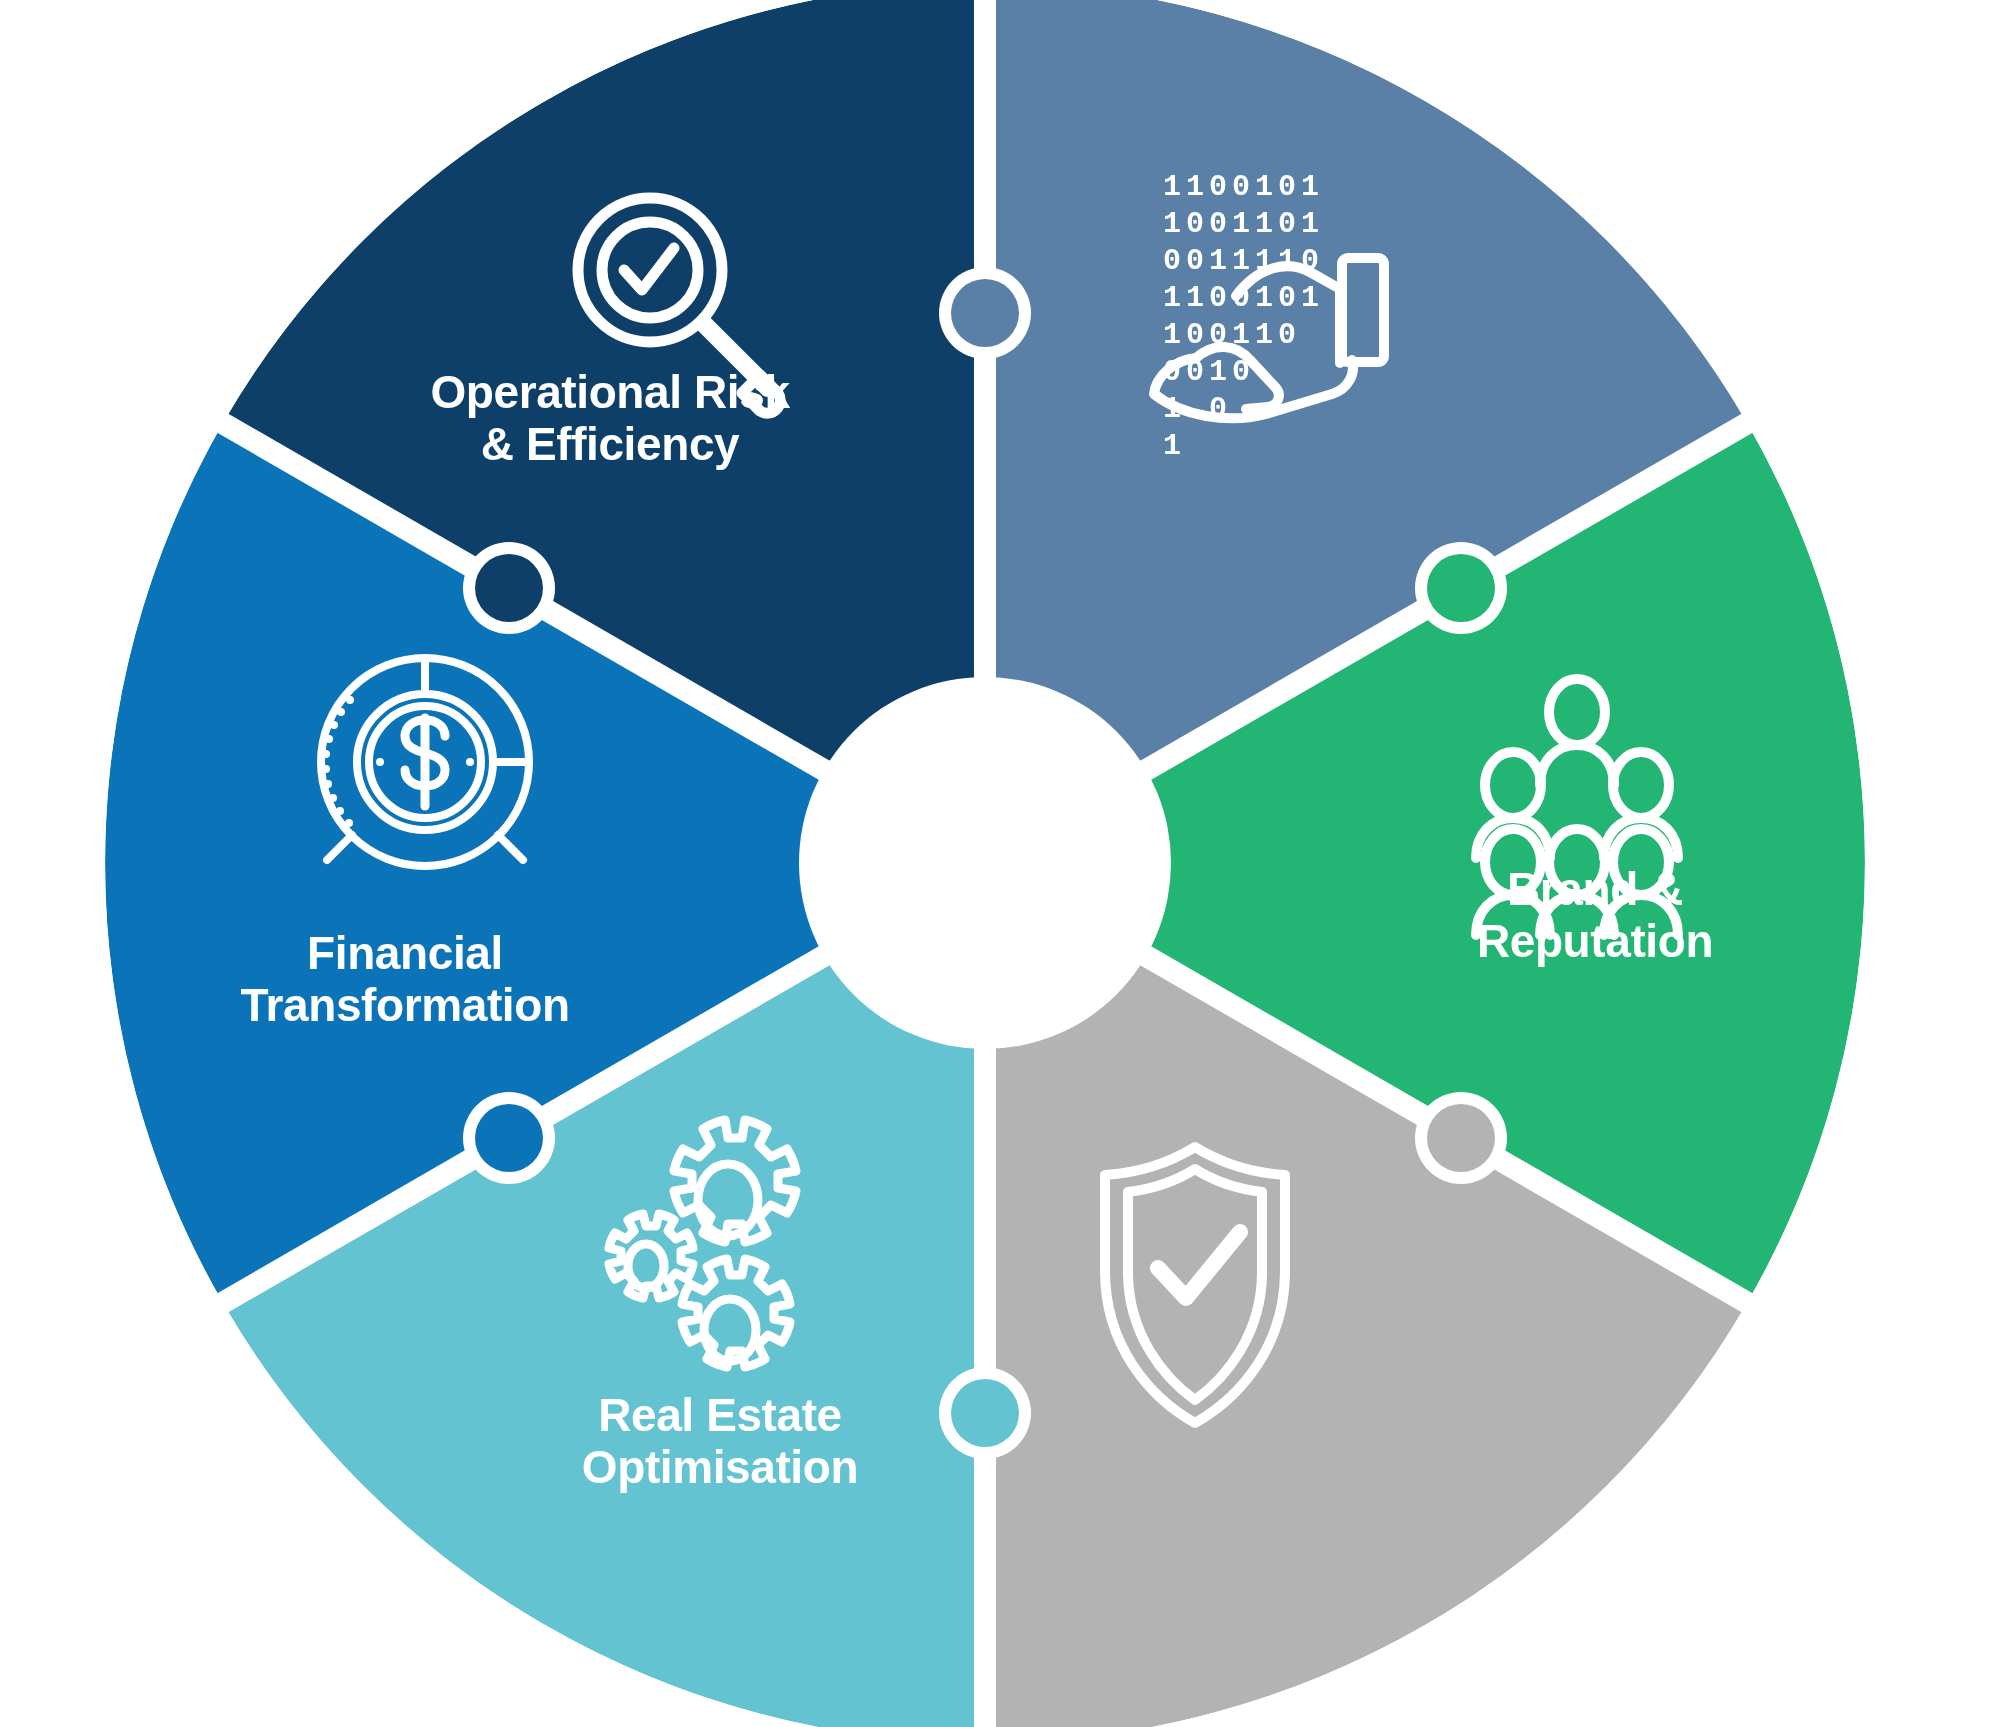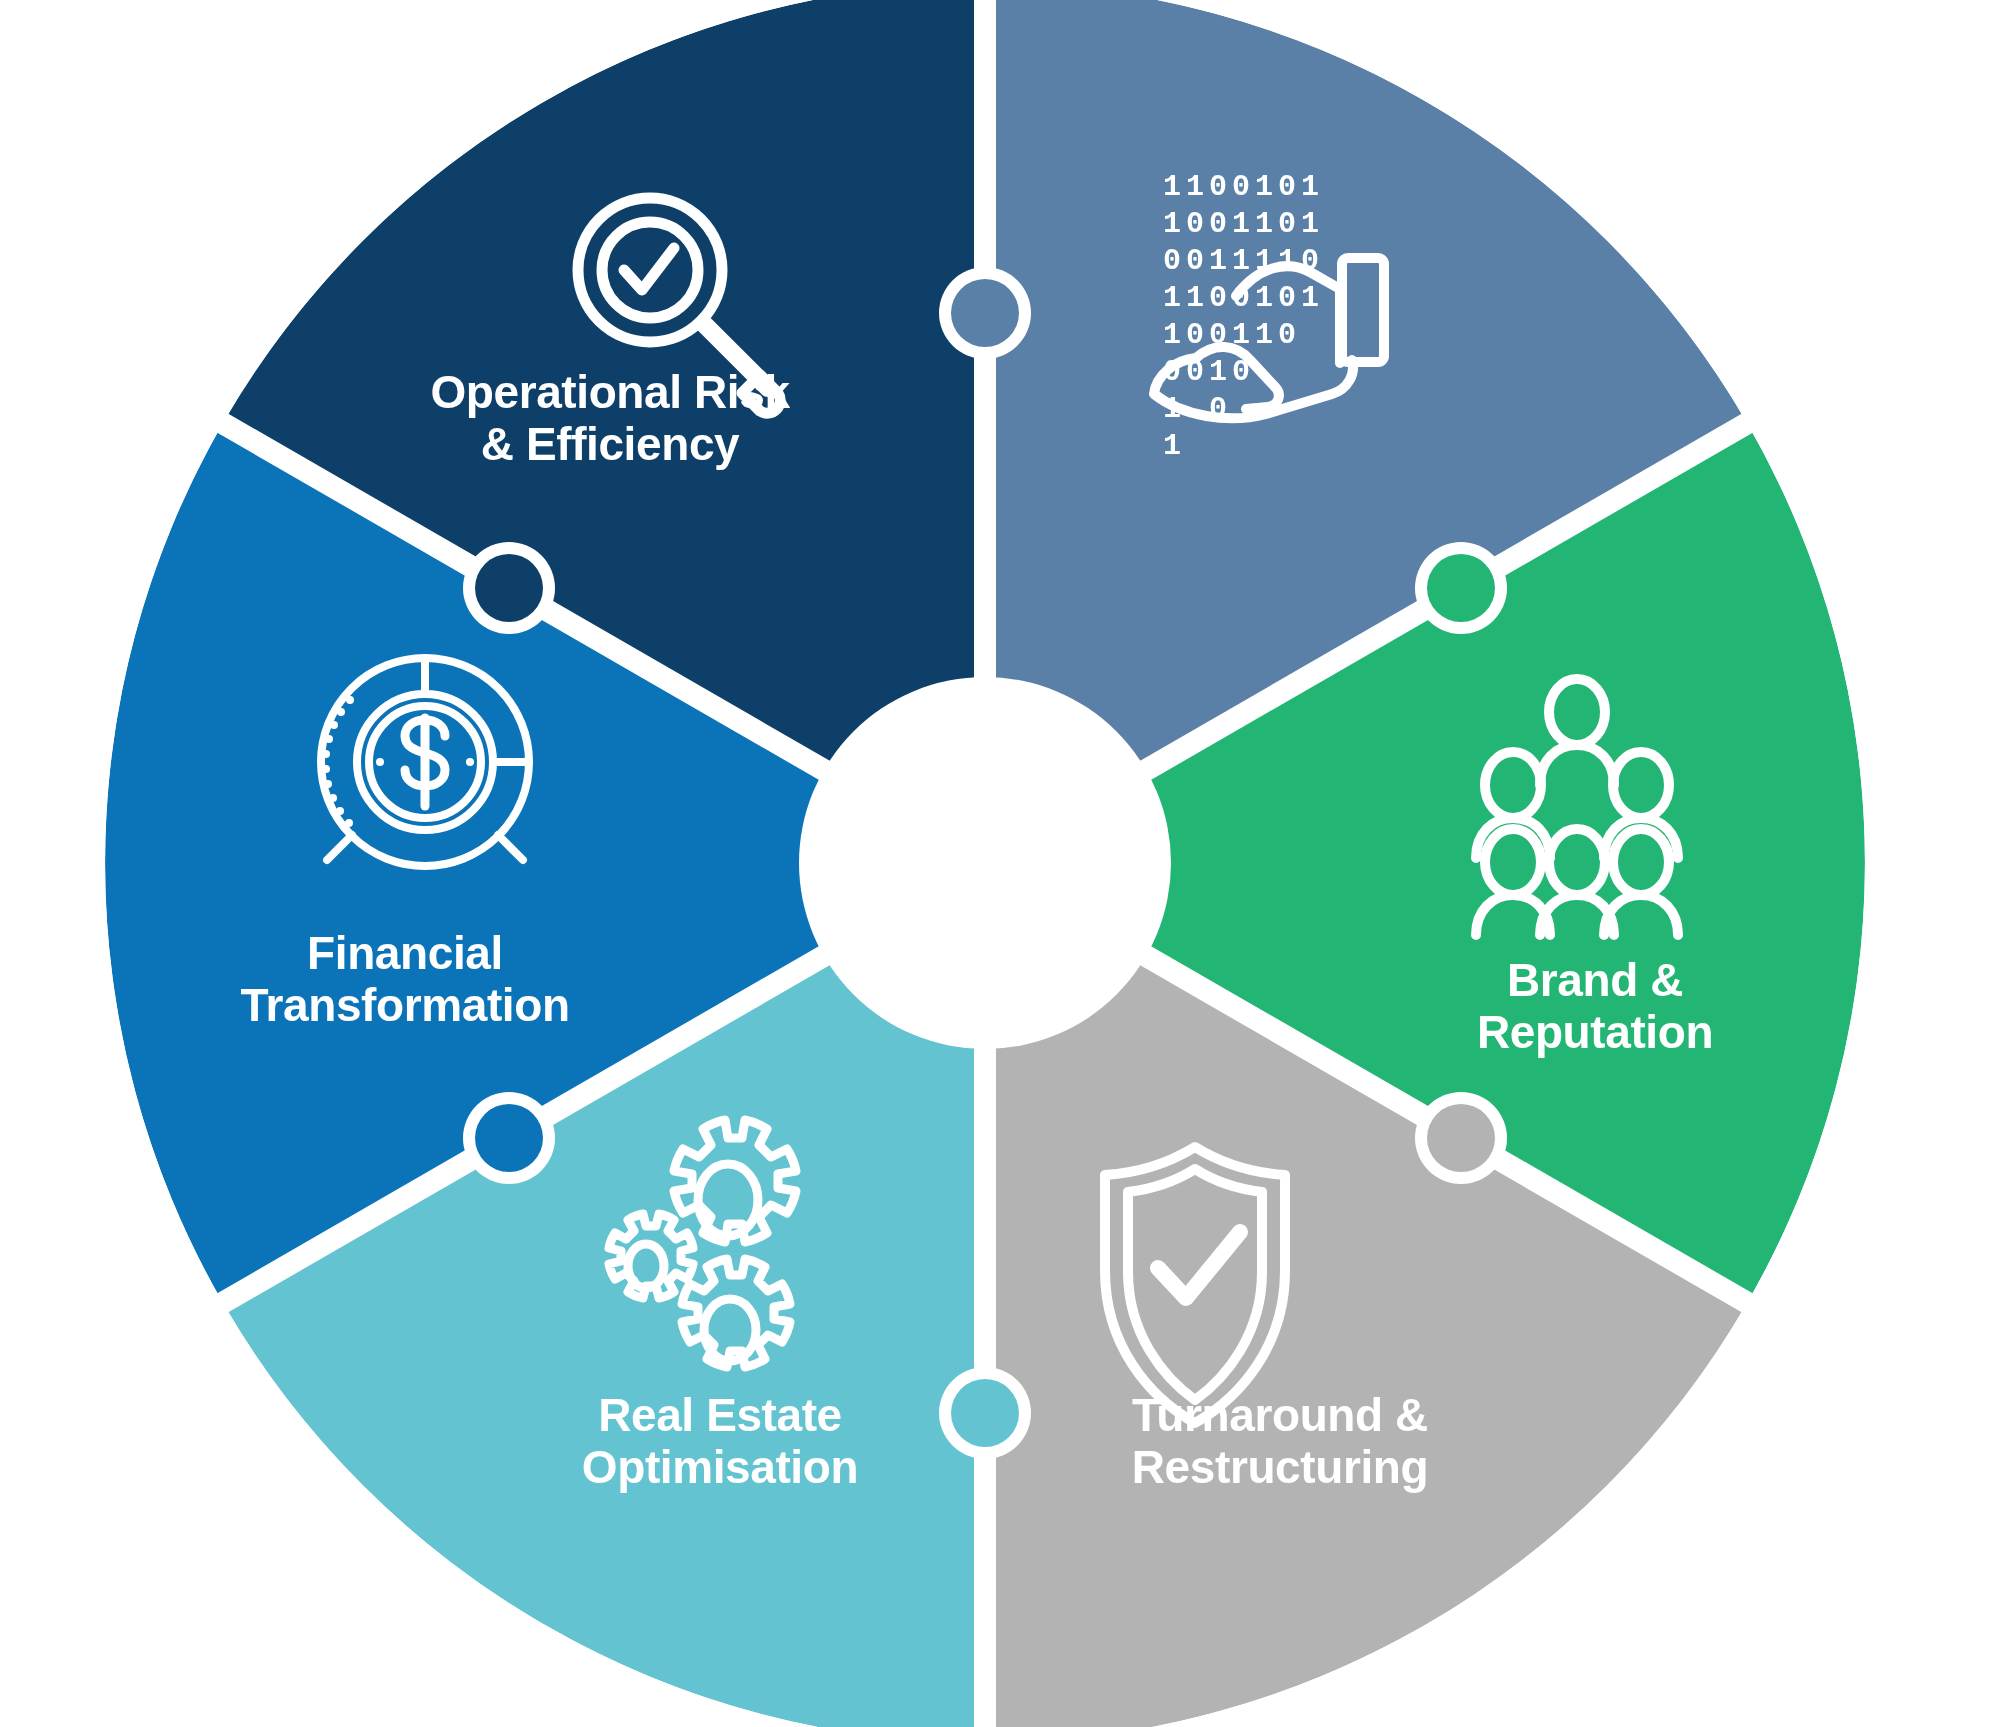--- a/index.html
+++ b/index.html
@@ -179,25 +179,23 @@
         <circle cx="380" cy="762" r="4"></circle>
         <circle cx="470" cy="762" r="4"></circle>
       </g>
     </g>
   </svg>
 
   <div class="seg-label" style="left:360px;top:367px;width:500px;">Operational Risk
 &amp; Efficiency</div>
 
 
-  <div class="seg-label" style="left:1430px;top:955px;width:330px;">Brand &amp;
+  <div class="seg-label" style="left:1430px;top:864px;width:330px;">Brand &amp;
 Reputation</div>
 
-  <div class="seg-label" style="left:1060px;top:1390px;width:440px;">Turnaround &amp;
-Restructuring</div>
 
   <div class="seg-label" style="left:500px;top:1390px;width:440px;">Real Estate
 Optimisation</div>
 
   <div class="seg-label" style="left:180px;top:900px;width:450px;margin-top:28px;">Financial
 Transformation</div>
 
 </div>
 
 </body></html>

